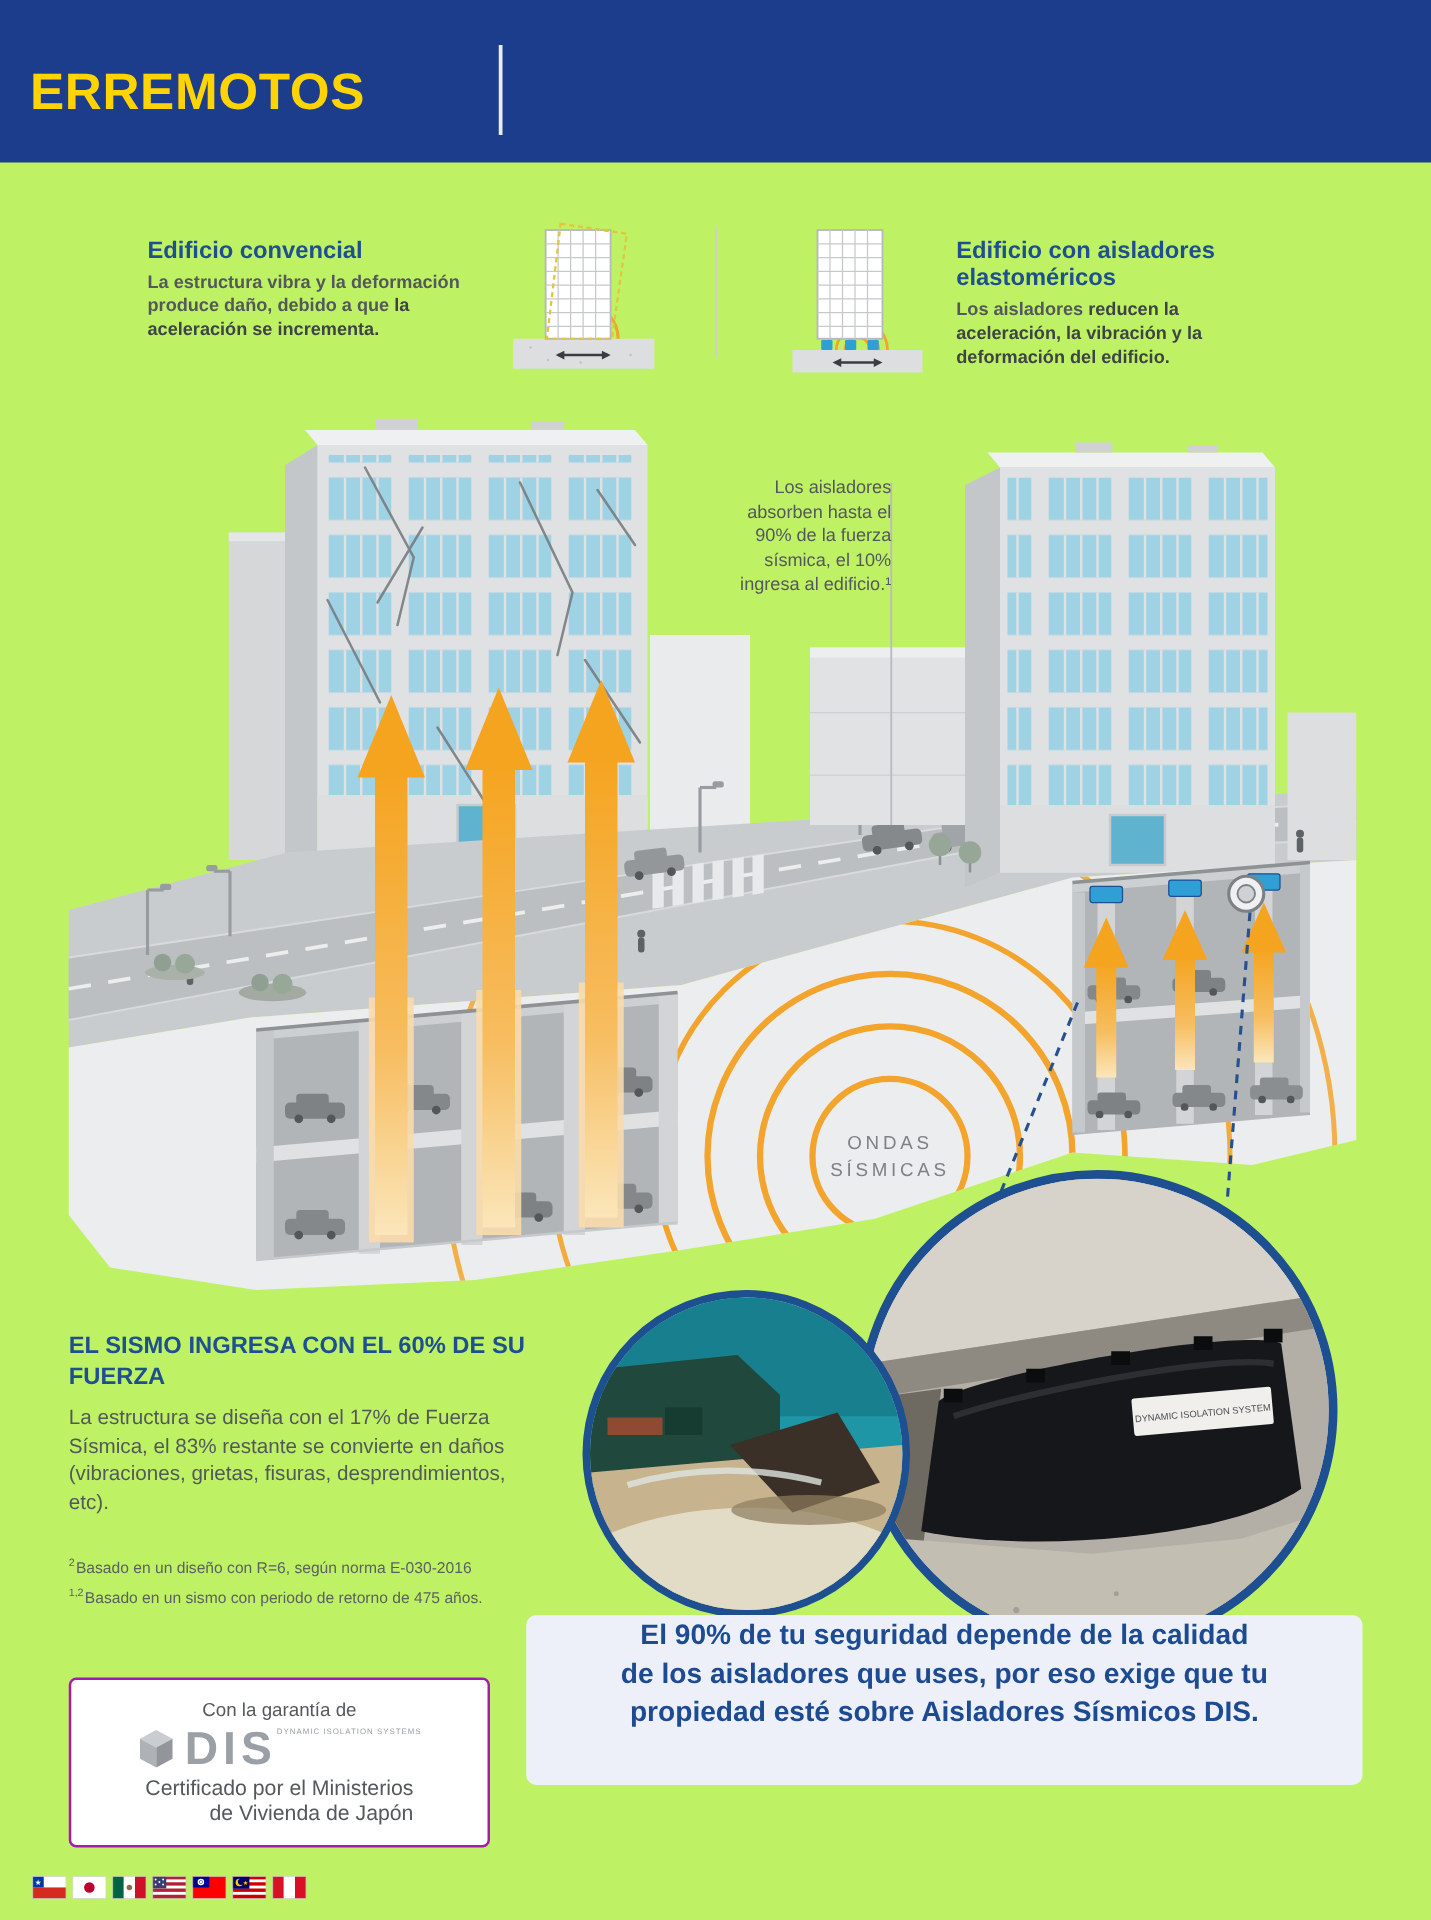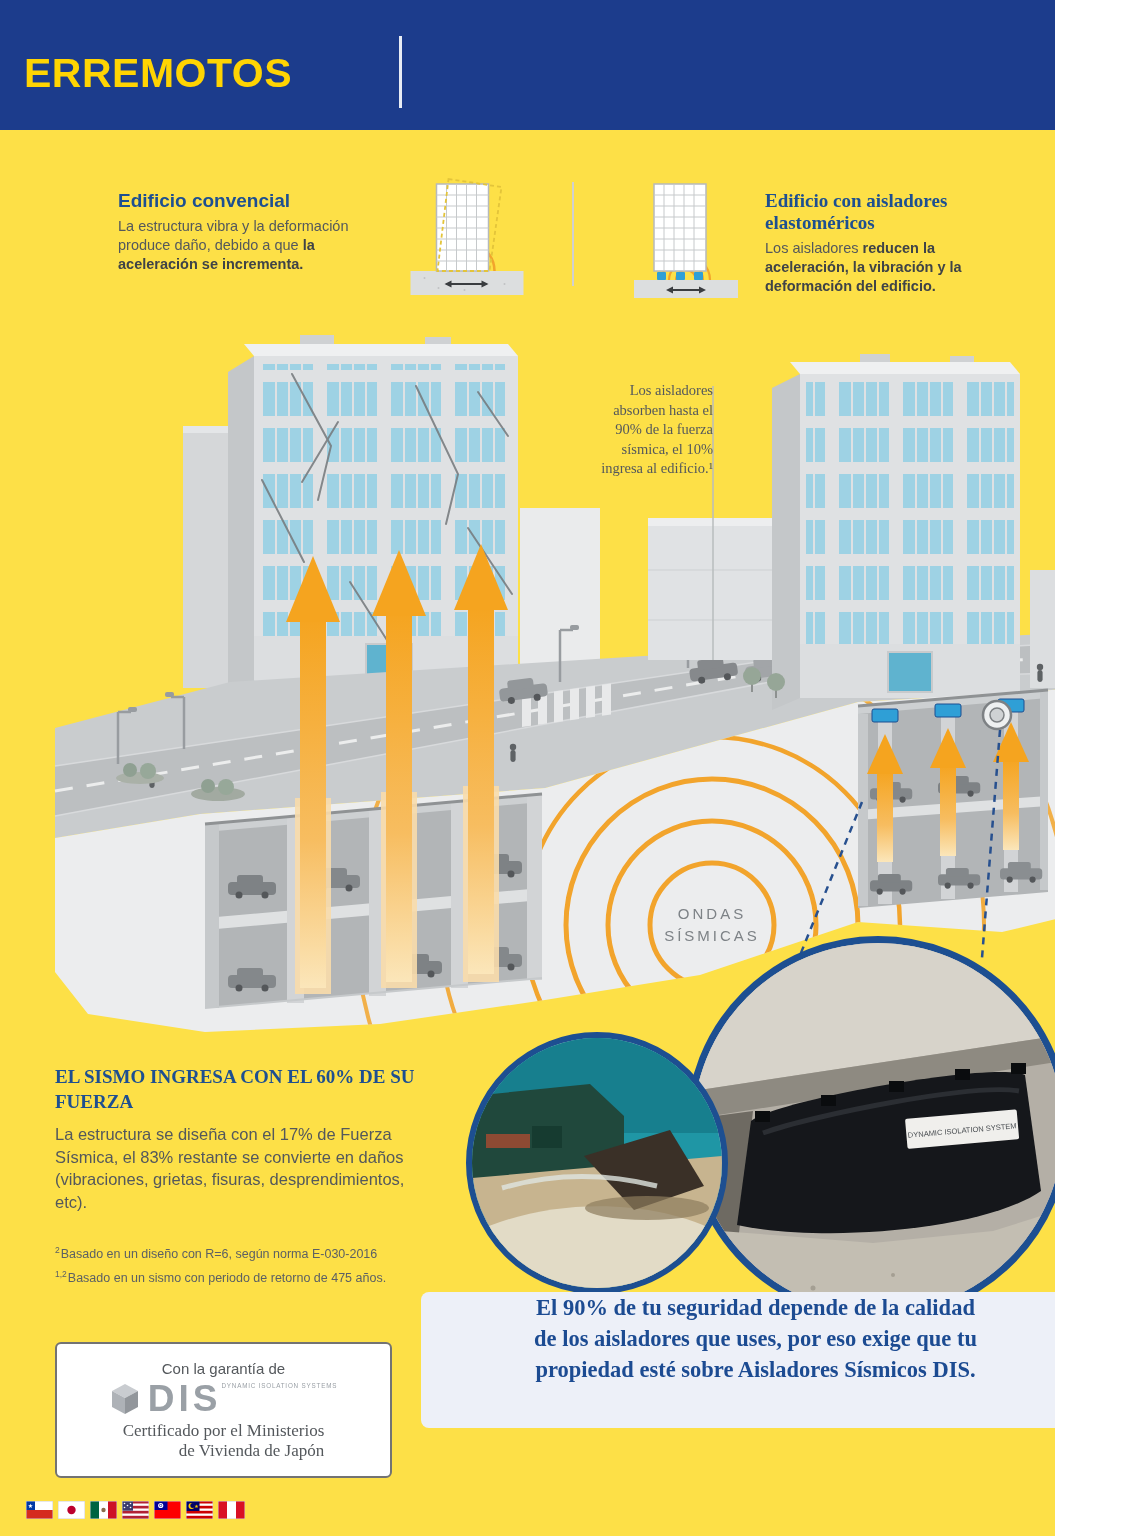--- a/index.html
+++ b/index.html
@@ -1,31 +1,31 @@
 <!DOCTYPE html>
 <html><head>
 <meta charset="utf-8">
 <style>
   * { margin:0; padding:0; box-sizing:border-box; }
   html,body { background:#ffffff; }
   body { font-family:"Liberation Sans", sans-serif; }
-  .page { position:relative; width:1055px; height:1536px; background:#fde047; overflow:hidden; }
+  .page { position:relative; width:1145px; height:1536px; background:#bef264; overflow:hidden; }
   .abs { position:absolute; }
-  .pre { white-space:pre-line;font-family:Liberation Serif, serif; }
+  .pre { white-space:pre-line; }
 
   
   .header { position:absolute; left:0; top:0; width:1145px; height:130px; background:#1c3c8c; }
   .header .title { position:absolute; font-size:41px; font-weight:bold; color:#ffd402; letter-spacing:0.5px; }
   .header .title-left { left:24px; top:50px; }
   .header .title-right { left:555px; top:50px; width:545px; text-align:center; }
   .header .divider { position:absolute; left:399px; top:36px; width:3px; height:72px; background:rgba(255,255,255,0.9); }
 
   
   .cmp-title { font-size:19px; font-weight:bold; color:#1d4f91; line-height:22px; margin-bottom:5px; }
-  .cmp-body { font-size:14.5px; line-height:19px; color:#54585c; }
+  .cmp-body { font-size:14.5px; line-height:19px; color:#54585c;font-weight:bold; }
   .cmp-body b { color:#3f4347; }
   .conv-text { left:118px; top:190px; width:272px; text-align:left; }
   .iso-text { left:765px; top:190px; width:240px; text-align:left; }
   .divider-v { left:572px; top:182px; width:2px; height:104px; background:#d0d0d0; }
 
   
   .callout { left:565px; top:381px; width:148px; text-align:right; font-size:14.5px; line-height:19.5px; color:#54585c; z-index:3; }
 
   
   .circle { position:absolute; border-radius:50%; border:6px solid #1d4f91; overflow:hidden; background:#ccc; }
@@ -35,21 +35,21 @@
 
   
   .seismo { left:55px; top:1064px; width:392px; z-index:6; }
   .seismo h2 { font-size:19px; line-height:25px; font-weight:bold; color:#1d4f91; }
   .seismo .body { margin-top:9px; font-size:16.5px; line-height:22.5px; color:#54585c; width:382px; }
   .seismo .fns { margin-top:28px; }
   .seismo .fn { font-size:12.5px; line-height:19.5px; color:#5c6064; }
   .seismo .fn .sup { font-size:8.5px; vertical-align:super; margin-right:1px; }
 
   
-  .guarantee { left:55px; top:1342px; width:337px; height:136px; border:2px solid #737373; border-radius:6px; background:#fff;
+  .guarantee { left:55px; top:1342px; width:337px; height:136px; border:2px solid #a21caf; border-radius:6px; background:#fff;
                display:flex; flex-direction:column; align-items:center; justify-content:center; gap:3px; z-index:6; }
   .g-top { font-size:15px; color:#54585c; }
   .g-logo { display:flex; align-items:center; gap:8px; margin:2px 0; }
   .dis-wrap { display:flex; flex-direction:row; align-items:flex-start; }
   .dis { font-size:37px; font-weight:bold; color:#9aa0a6; letter-spacing:4px; line-height:34px; }
   .dis-sub { font-size:6.3px; letter-spacing:0.8px; color:#9aa0a6; }
   .g-bottom { font-size:17px; line-height:20px; color:#54585c; text-align:right; }
 
   
   .message { left:421px; top:1292px; width:669px; height:136px; background:#edf0f8; border-radius:8px;

